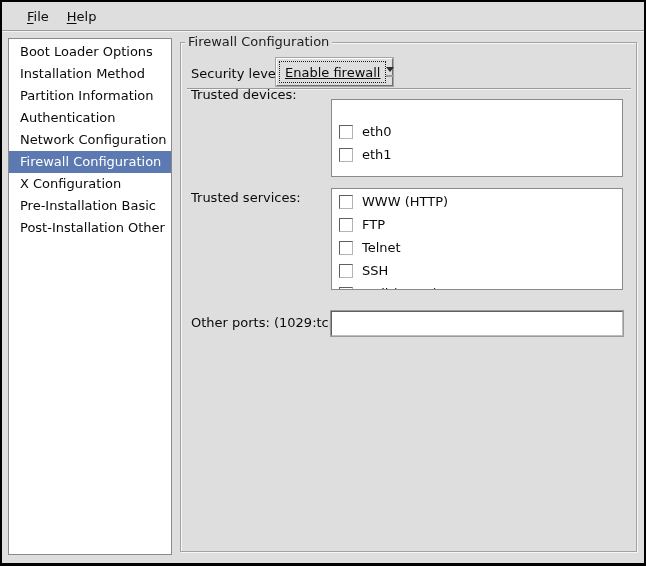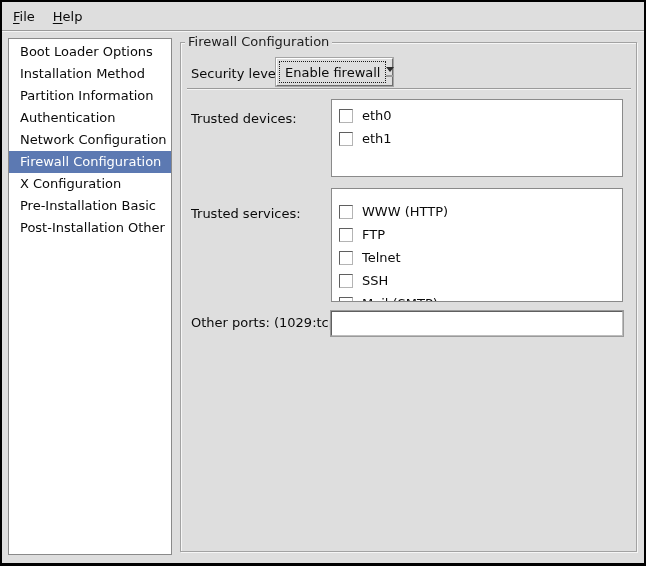--- a/index.html
+++ b/index.html
@@ -21,21 +21,21 @@
   .window{
     position:relative;width:646px;height:566px;
     background:var(--window-bg);
     border:2px solid #000;border-bottom-width:3px;
     overflow:hidden;
   }
   
   .menubar{
     position:absolute;left:0;right:0;top:0;height:29px;
     display:flex;align-items:center;
-    padding-left:2px;
+    padding-left:16px;
     border-bottom:1px solid #9a9a9a;
     box-shadow:0 1px 0 #f4f4f4;
     background:var(--window-bg);
   }
   .menu-item{
     padding:5px 9px;cursor:default;
   }
   .menu-item u{text-decoration:underline;text-underline-offset:2px;}
   
   .sidebar{
@@ -59,36 +59,36 @@
     box-shadow:1px 1px 0 #f6f6f6, inset 1px 1px 0 #f6f6f6;
     background:var(--window-bg);
   }
   .frame-label{
     position:absolute;left:4px;top:-9px;
     background:var(--window-bg);
     padding:0 3px;color:#1d1d1d;
   }
   .lbl{position:absolute;white-space:nowrap;}
   .security-label{left:10px;top:23px;}
-  .devices-label{left:10px;top:68px;}
-  .services-label{left:10px;top:147px;margin-top:16px;}
+  .devices-label{left:10px;top:44px;}
+  .services-label{left:10px;top:147px;}
   .ports-label{left:10px;top:272px;}
   
   .combo{
     position:absolute;left:95px;top:15px;width:117px;height:28px;
     background:var(--window-bg);
     border:1px solid;border-color:#ffffff #6f6f6f #6f6f6f #ffffff;
     box-shadow:0 0 0 1px #a5a5a5;
     display:flex;align-items:stretch;
     padding:2px;cursor:default;
   }
   .combo-text{
     flex:1;border:1px dotted #1a1a1a;
     display:flex;align-items:center;
-    padding:0 5px;white-space:nowrap;
+    padding:0 5px;white-space:nowrap;text-decoration:underline;
   }
   .combo-arrow-box{
     width:17px;display:flex;flex-direction:column;
     align-items:center;justify-content:center;
   }
   .combo-arrow-box .arr{
     width:0;height:0;
     border-left:4px solid transparent;border-right:4px solid transparent;
     border-top:5px solid #2d2d2d;
   }
@@ -100,22 +100,22 @@
     position:absolute;left:6px;right:5px;top:45px;height:2px;
     border-top:1px solid #9a9a9a;border-bottom:1px solid #f4f4f4;
   }
   
   .listbox{
     position:absolute;left:150px;width:292px;
     background:var(--list-bg);
     border:1px solid var(--border-dark);
     overflow:hidden;
   }
-  .devices-list{top:56px;height:78px;padding-top:4px;}
-  .services-list{top:145px;height:114px;padding-top:11px;}
+  .devices-list{top:56px;height:78px;padding-top:20px;}
+  .services-list{top:145px;height:102px;padding-top:1px;}
   .check-row{
     height:23px;display:flex;align-items:center;
     padding-left:7px;cursor:default;
   }
   .checkbox{
     width:14px;height:14px;flex:0 0 14px;
     background:#fff;
     border:1px solid;border-color:#5f5f5f #b4b4b4 #b4b4b4 #5f5f5f;
     margin-right:9px;position:relative;
   }

